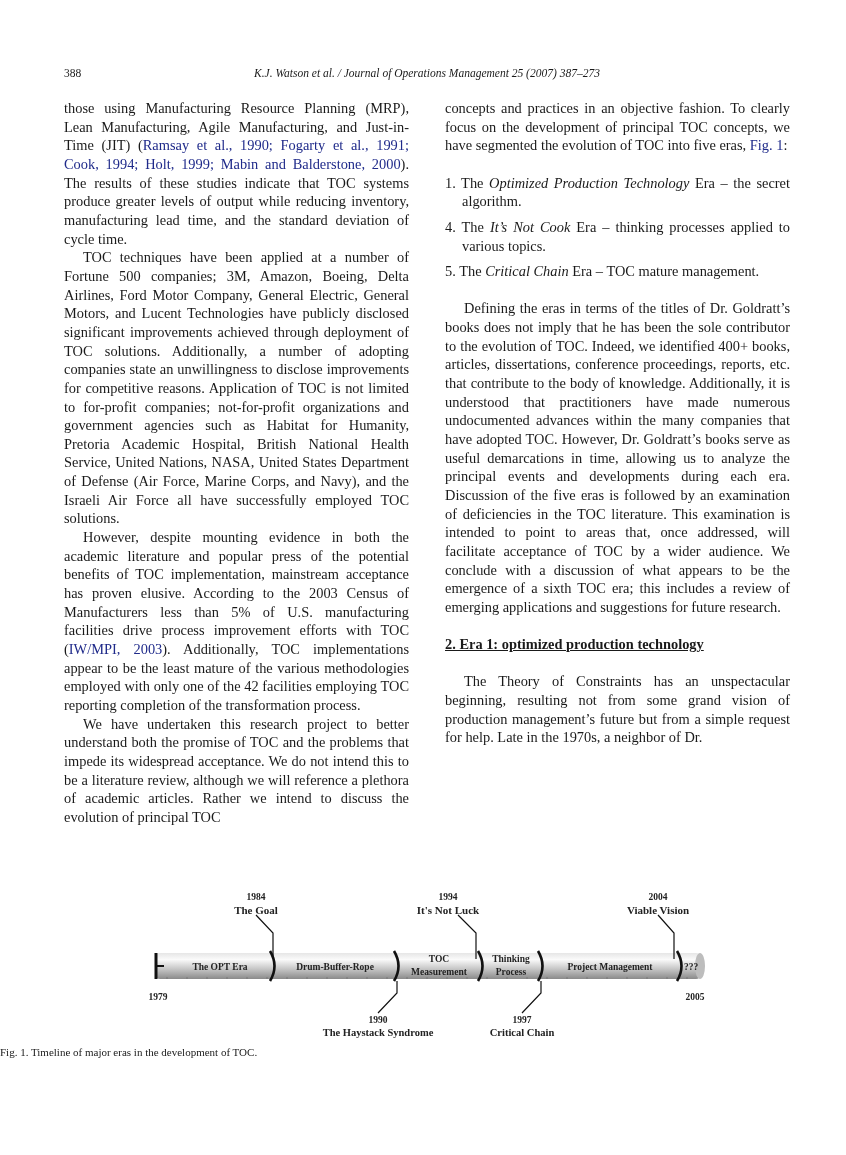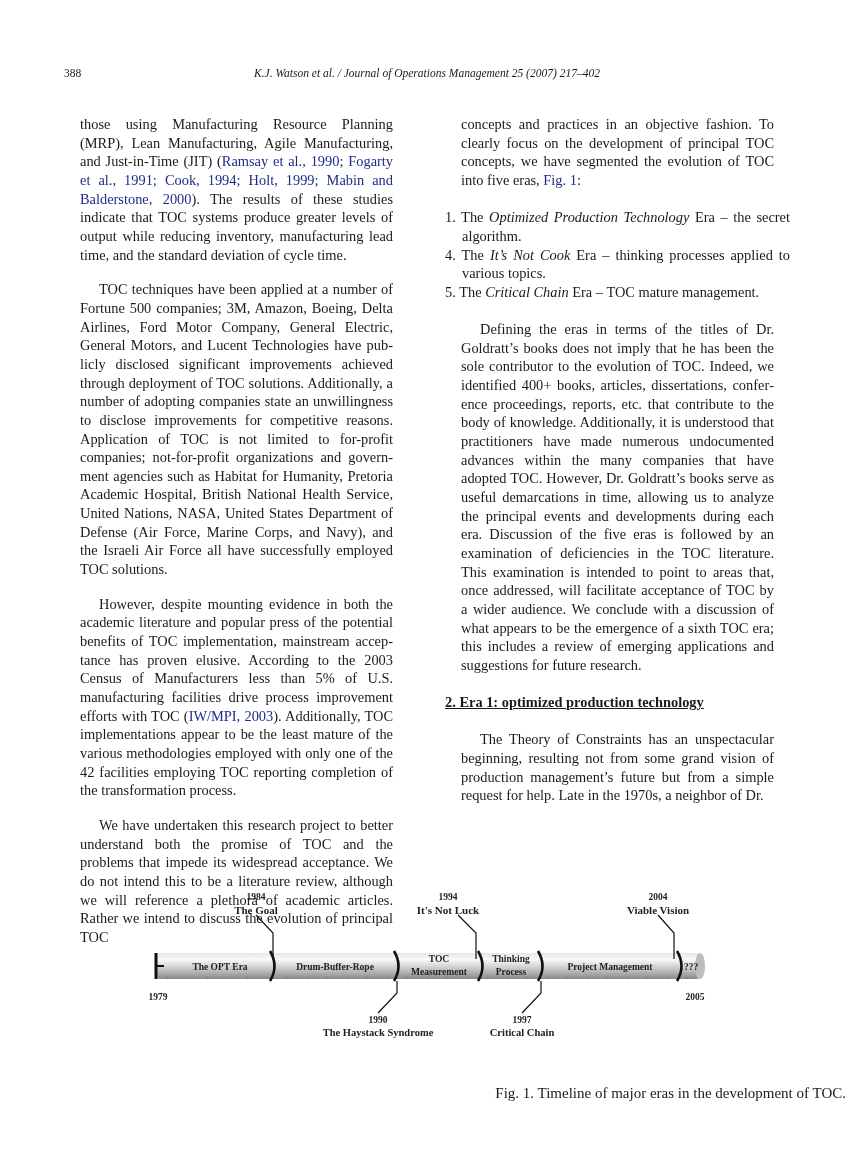--- a/index.html
+++ b/index.html
@@ -14,43 +14,42 @@
   }
   .page-num { position: absolute; left: 0; top: 0; text-align: center; }
   .journal { position: absolute; left: 0; right: 0; text-align: center; font-style: italic; }
   .col {
     position: absolute; top: 99px; width: 345px;
     font-size: 14.4px; line-height: 18.65px; text-align: justify;
     hyphens: manual;
   }
   .col-left { left: 64px; }
   .col-right { left: 445px; }
-  .col p { margin: 16px; }
+  .col p { margin: 0; }
   .indent { text-indent: 19px; }
   .cite { color: #1f2a8a; }
   .era-list { list-style: none; margin: 18.6px 0 18.6px 0; padding: 0; }
-  .era-list li { padding-left: 17px; text-indent: -17px; }
+  .era-list li { padding-left: 17px; text-indent: -17px; margin-top: 7px; }
   .section-head { font-weight: bold; margin: 18.6px 0 18.6px 0 !important; text-align: left; text-decoration: underline; }
   .figure {
     position: absolute; left: 140px; top: 885px; width: 580px; height: 160px;
   }
   .fig-svg { position: absolute; left: 0; top: 0; }
   .caption {
-    position: absolute; top: 1046px; left: 0; width: 846px; text-align: right;
-    font-size: 15px;
-    margin-top: 39px;
+    position: absolute; top: 1046px; left: 0; width: 846px; text-align: left;
+    font-size: 11px;
   }
   .tl-label { font-family: "Liberation Serif", serif; font-weight: bold; }
 </style>
 </head>
 <body>
 
 <div class="running-head">
   <span class="page-num">388</span>
-  <span class="journal">K.J. Watson et al. / Journal of Operations Management 25 (2007) 217–402</span>
+  <span class="journal">K.J. Watson et al. / Journal of Operations Management 25 (2007) 387–273</span>
 </div>
 
 <div class="col col-left">
   <p><span>those using Manufacturing Resource Planning (MRP), Lean Manufacturing, Agile Manufacturing, and Just-in-Time (JIT) (</span><a class="cite">Ramsay et al., 1990; Fogarty et al., 1991; Cook, 1994; Holt, 1999; Mabin and Balderstone, 2000</a><span>). The results of these studies indicate that TOC systems produce greater levels of output while reducing inventory, manufacturing lead time, and the standard deviation of cycle time.</span></p>
   <p class="indent">TOC techniques have been applied at a number of Fortune 500 companies; 3M, Amazon, Boeing, Delta Airlines, Ford Motor Company, General Electric, General Motors, and Lucent Technologies have pub­licly disclosed significant improvements achieved through deployment of TOC solutions. Additionally, a number of adopting companies state an unwillingness to disclose improvements for competitive reasons. Application of TOC is not limited to for-profit companies; not-for-profit organizations and govern­ment agencies such as Habitat for Humanity, Pretoria Academic Hospital, British National Health Service, United Nations, NASA, United States Department of Defense (Air Force, Marine Corps, and Navy), and the Israeli Air Force all have successfully employed TOC solutions.</p>
   <p class="indent"><span>However, despite mounting evidence in both the academic literature and popular press of the potential benefits of TOC implementation, mainstream accep­tance has proven elusive. According to the 2003 Census of Manufacturers less than 5% of U.S. manufacturing facilities drive process improvement efforts with TOC (</span><a class="cite">IW/MPI, 2003</a><span>). Additionally, TOC implementations appear to be the least mature of the various methodologies employed with only one of the 42 facilities employing TOC reporting completion of the transformation process.</span></p>
   <p class="indent">We have undertaken this research project to better understand both the promise of TOC and the problems that impede its widespread acceptance. We do not intend this to be a literature review, although we will reference a plethora of academic articles. Rather we intend to discuss the evolution of principal TOC</p>
 </div>
 
 <div class="col col-right">

